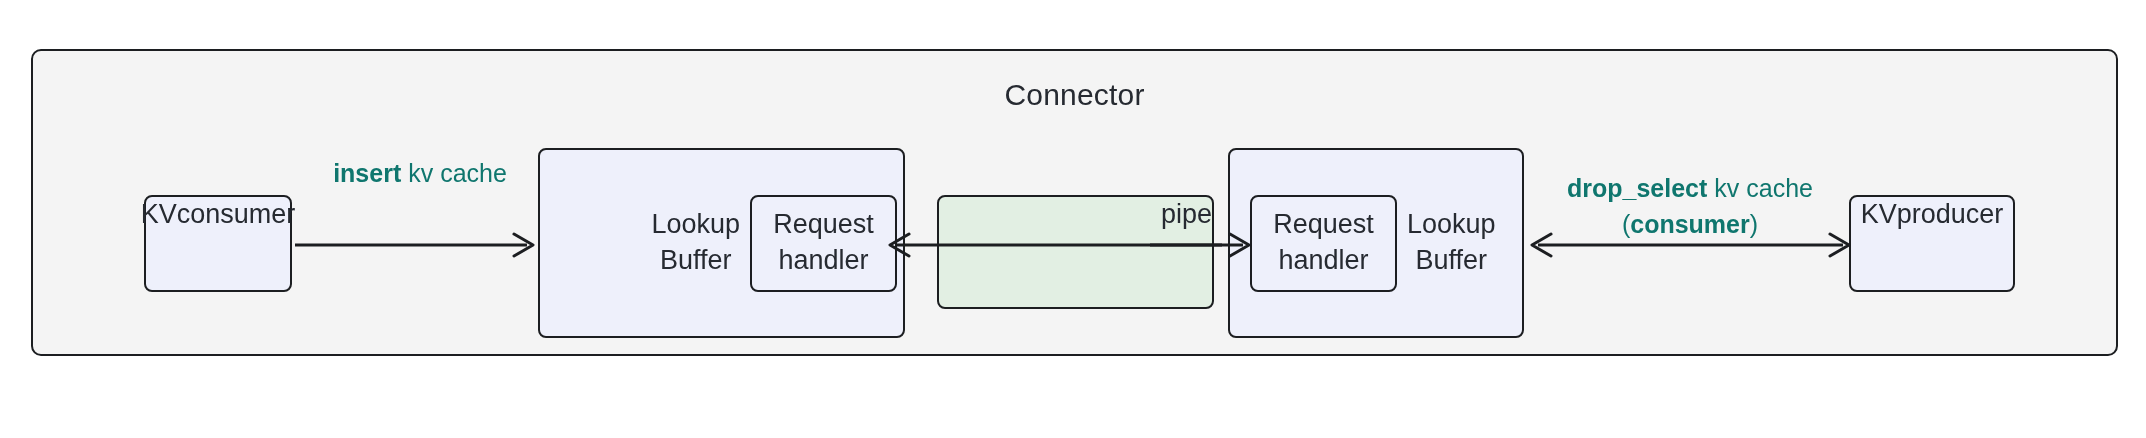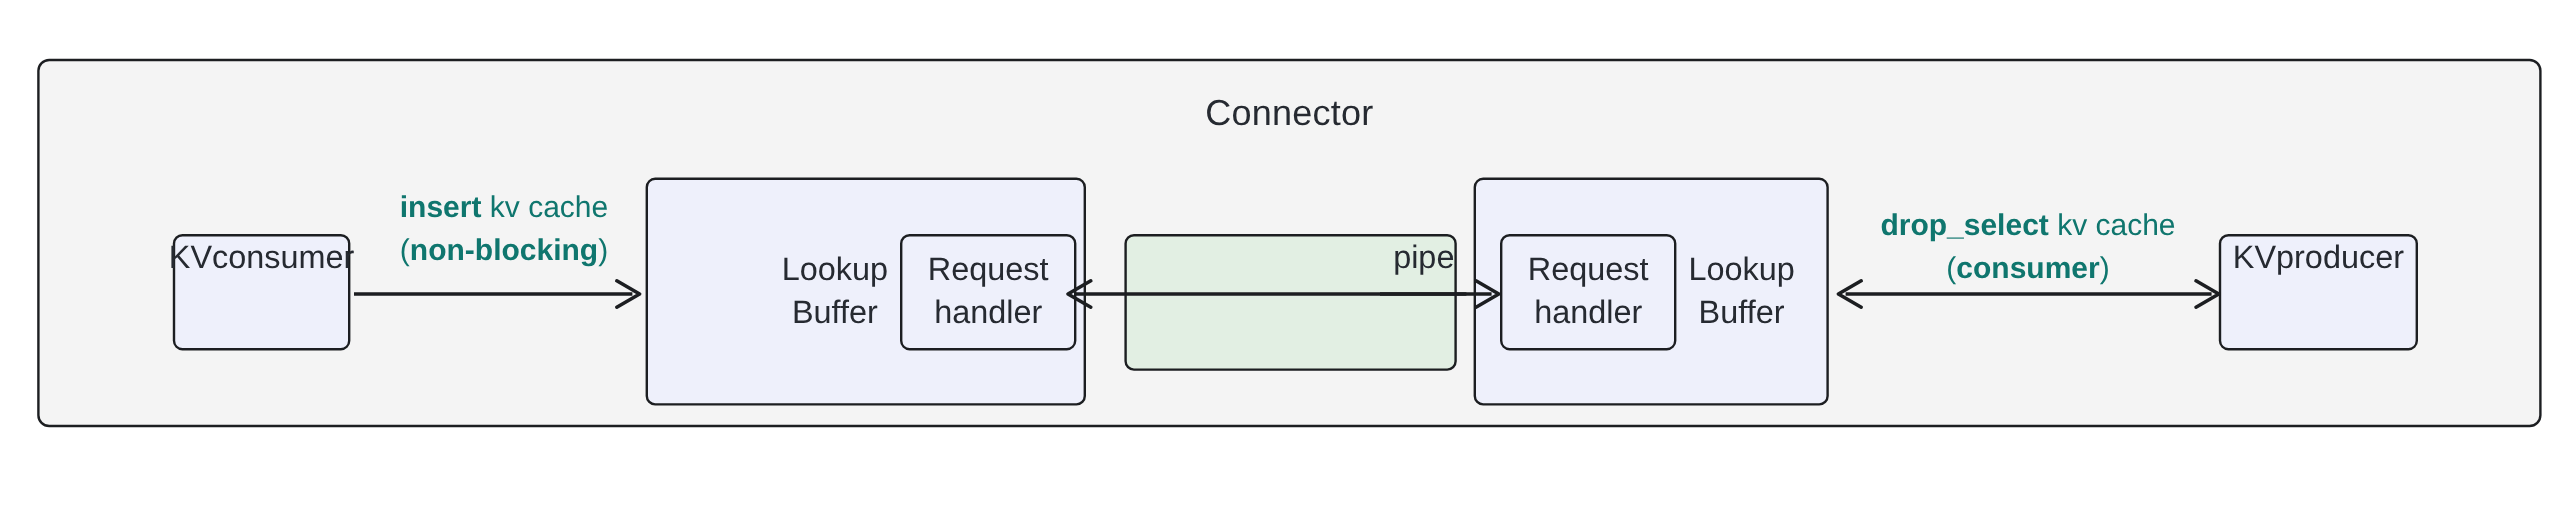--- a/index.html
+++ b/index.html
@@ -223,23 +223,20 @@
 
   <div class="node kv-consumer">
     <span>KV</span>
     <span>producer</span>
   </div>
 
   <div class="edge-label label-insert">
     <div>
       <b>insert</b><span> kv cache</span>
     </div>
-    <div>
-      <span>(</span><b>non-blocking</b><span>)</span>
-    </div>
   </div>
 
   <div class="edge-label label-drop">
     <div>
       <b>drop_select</b><span> kv cache</span>
     </div>
     <div>
       <span>(</span><b>consumer</b><span>)</span>
     </div>
   </div>

